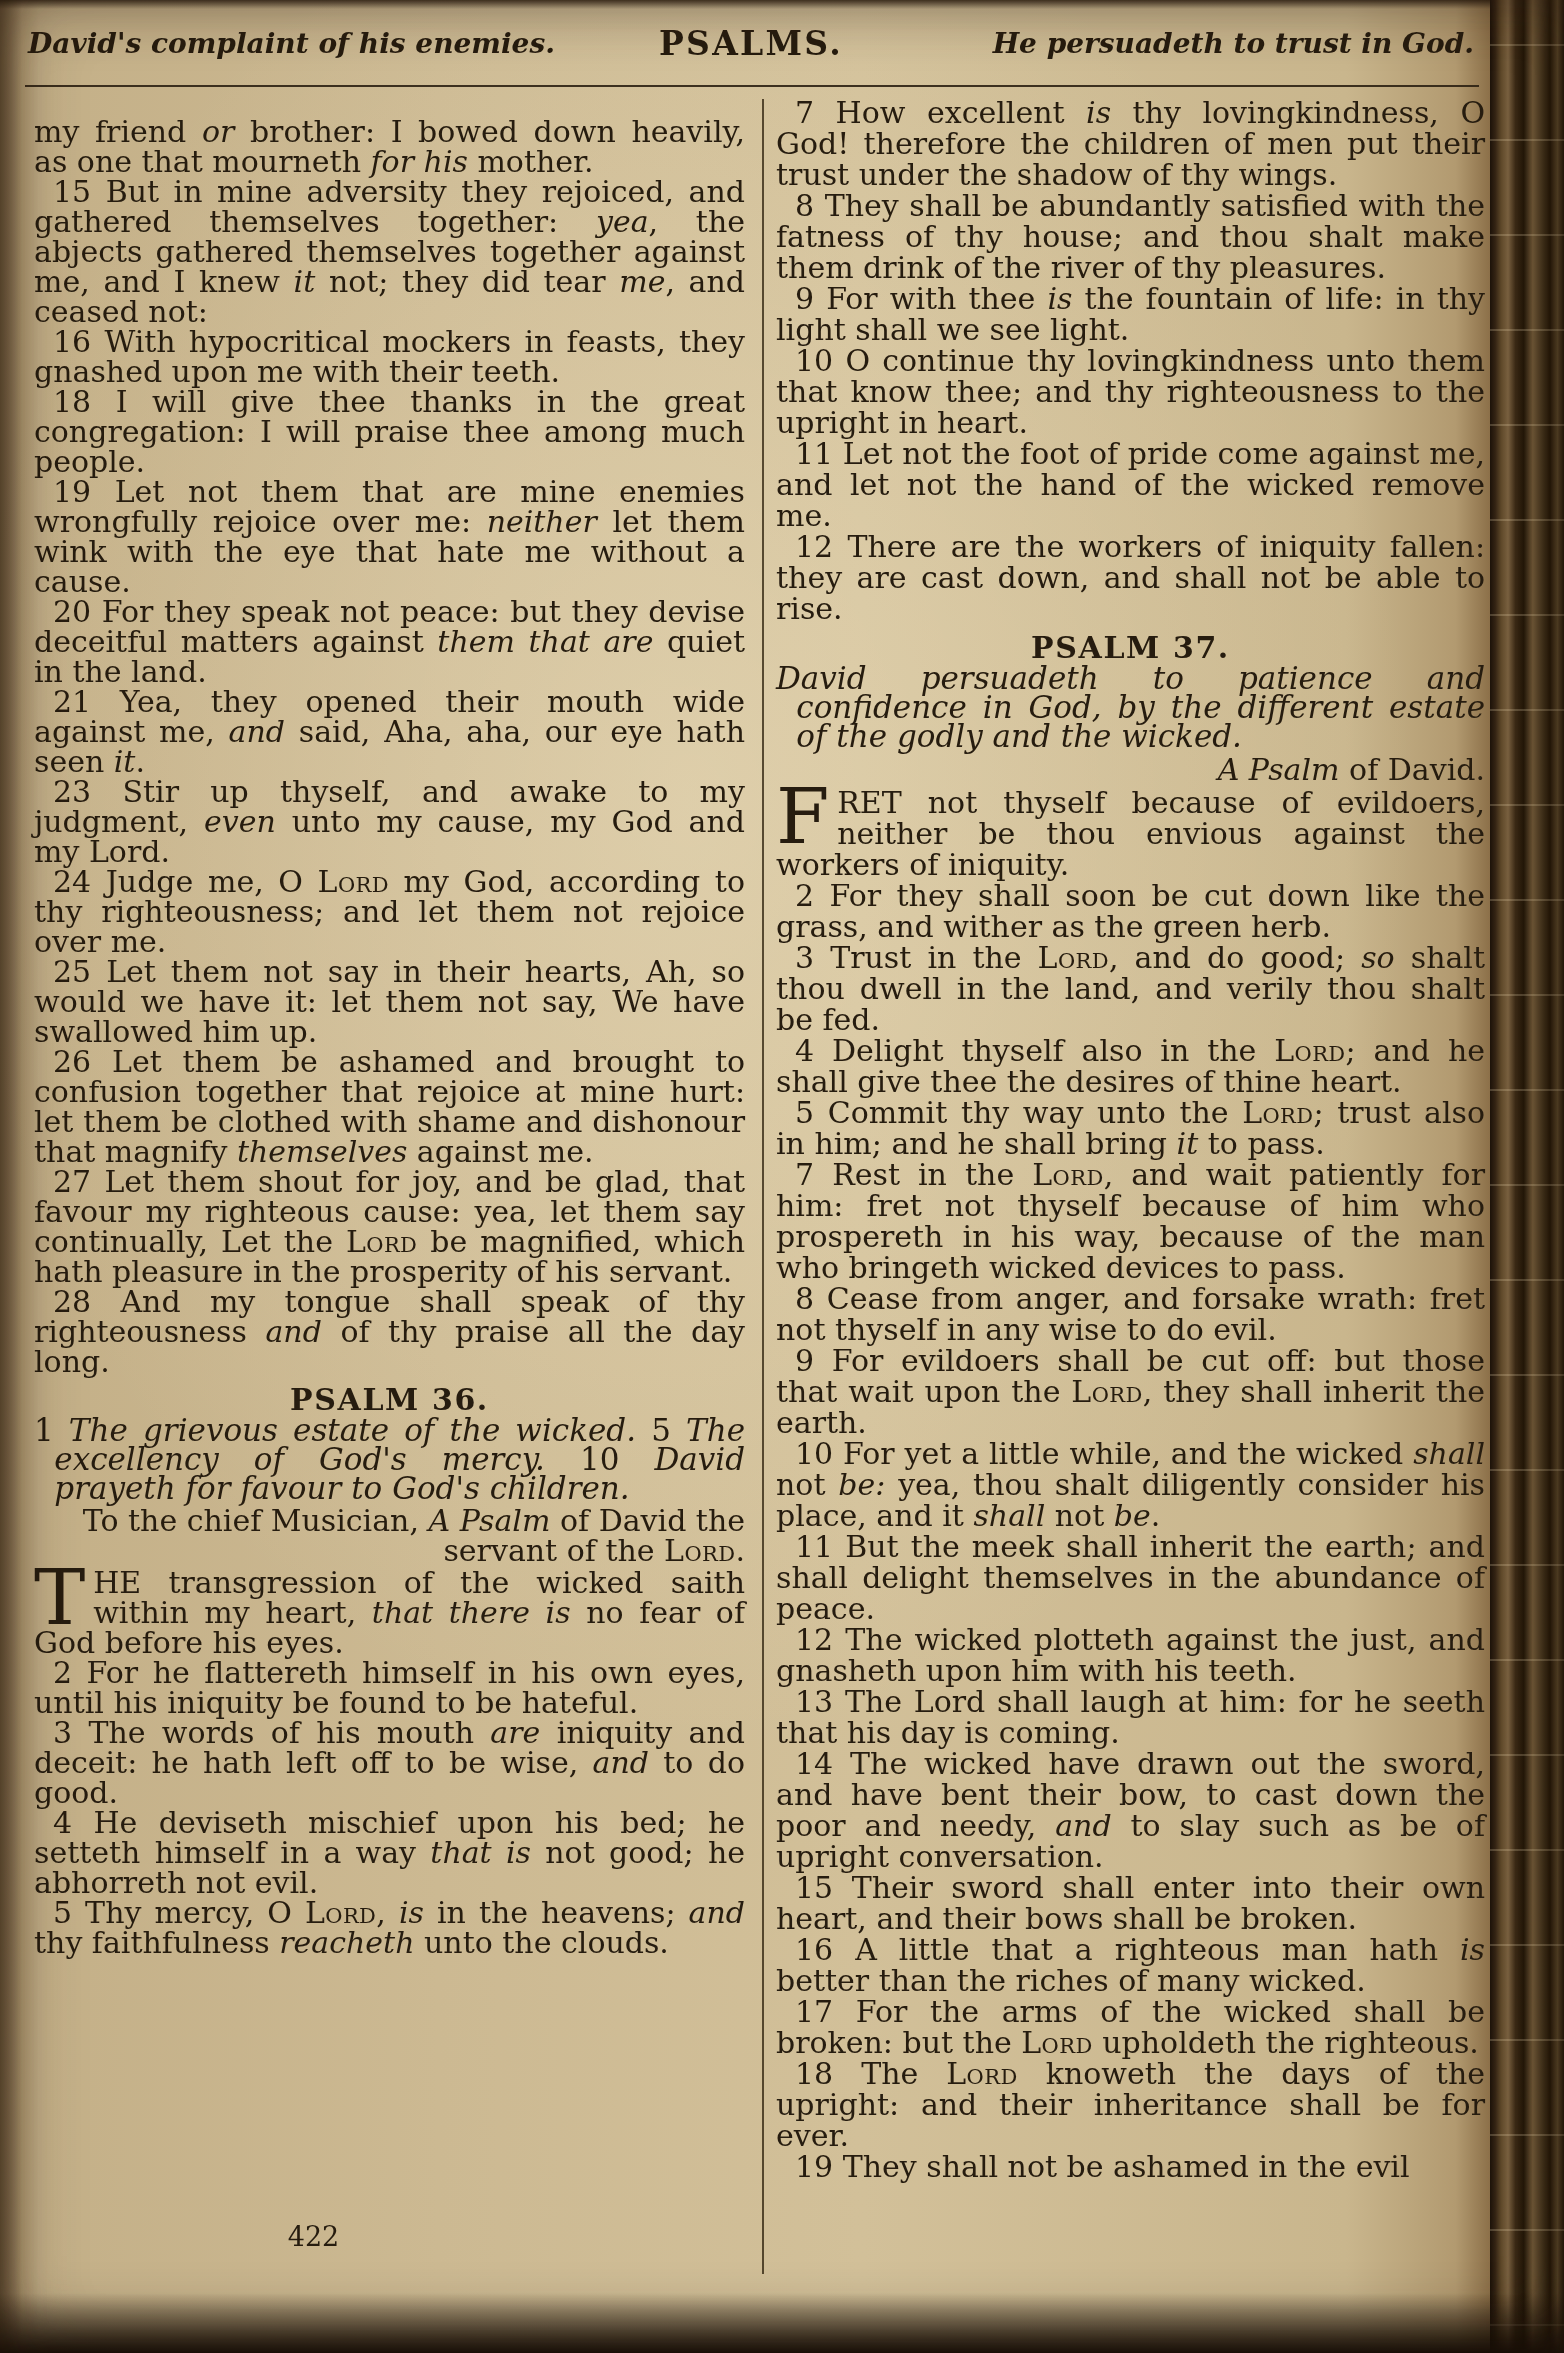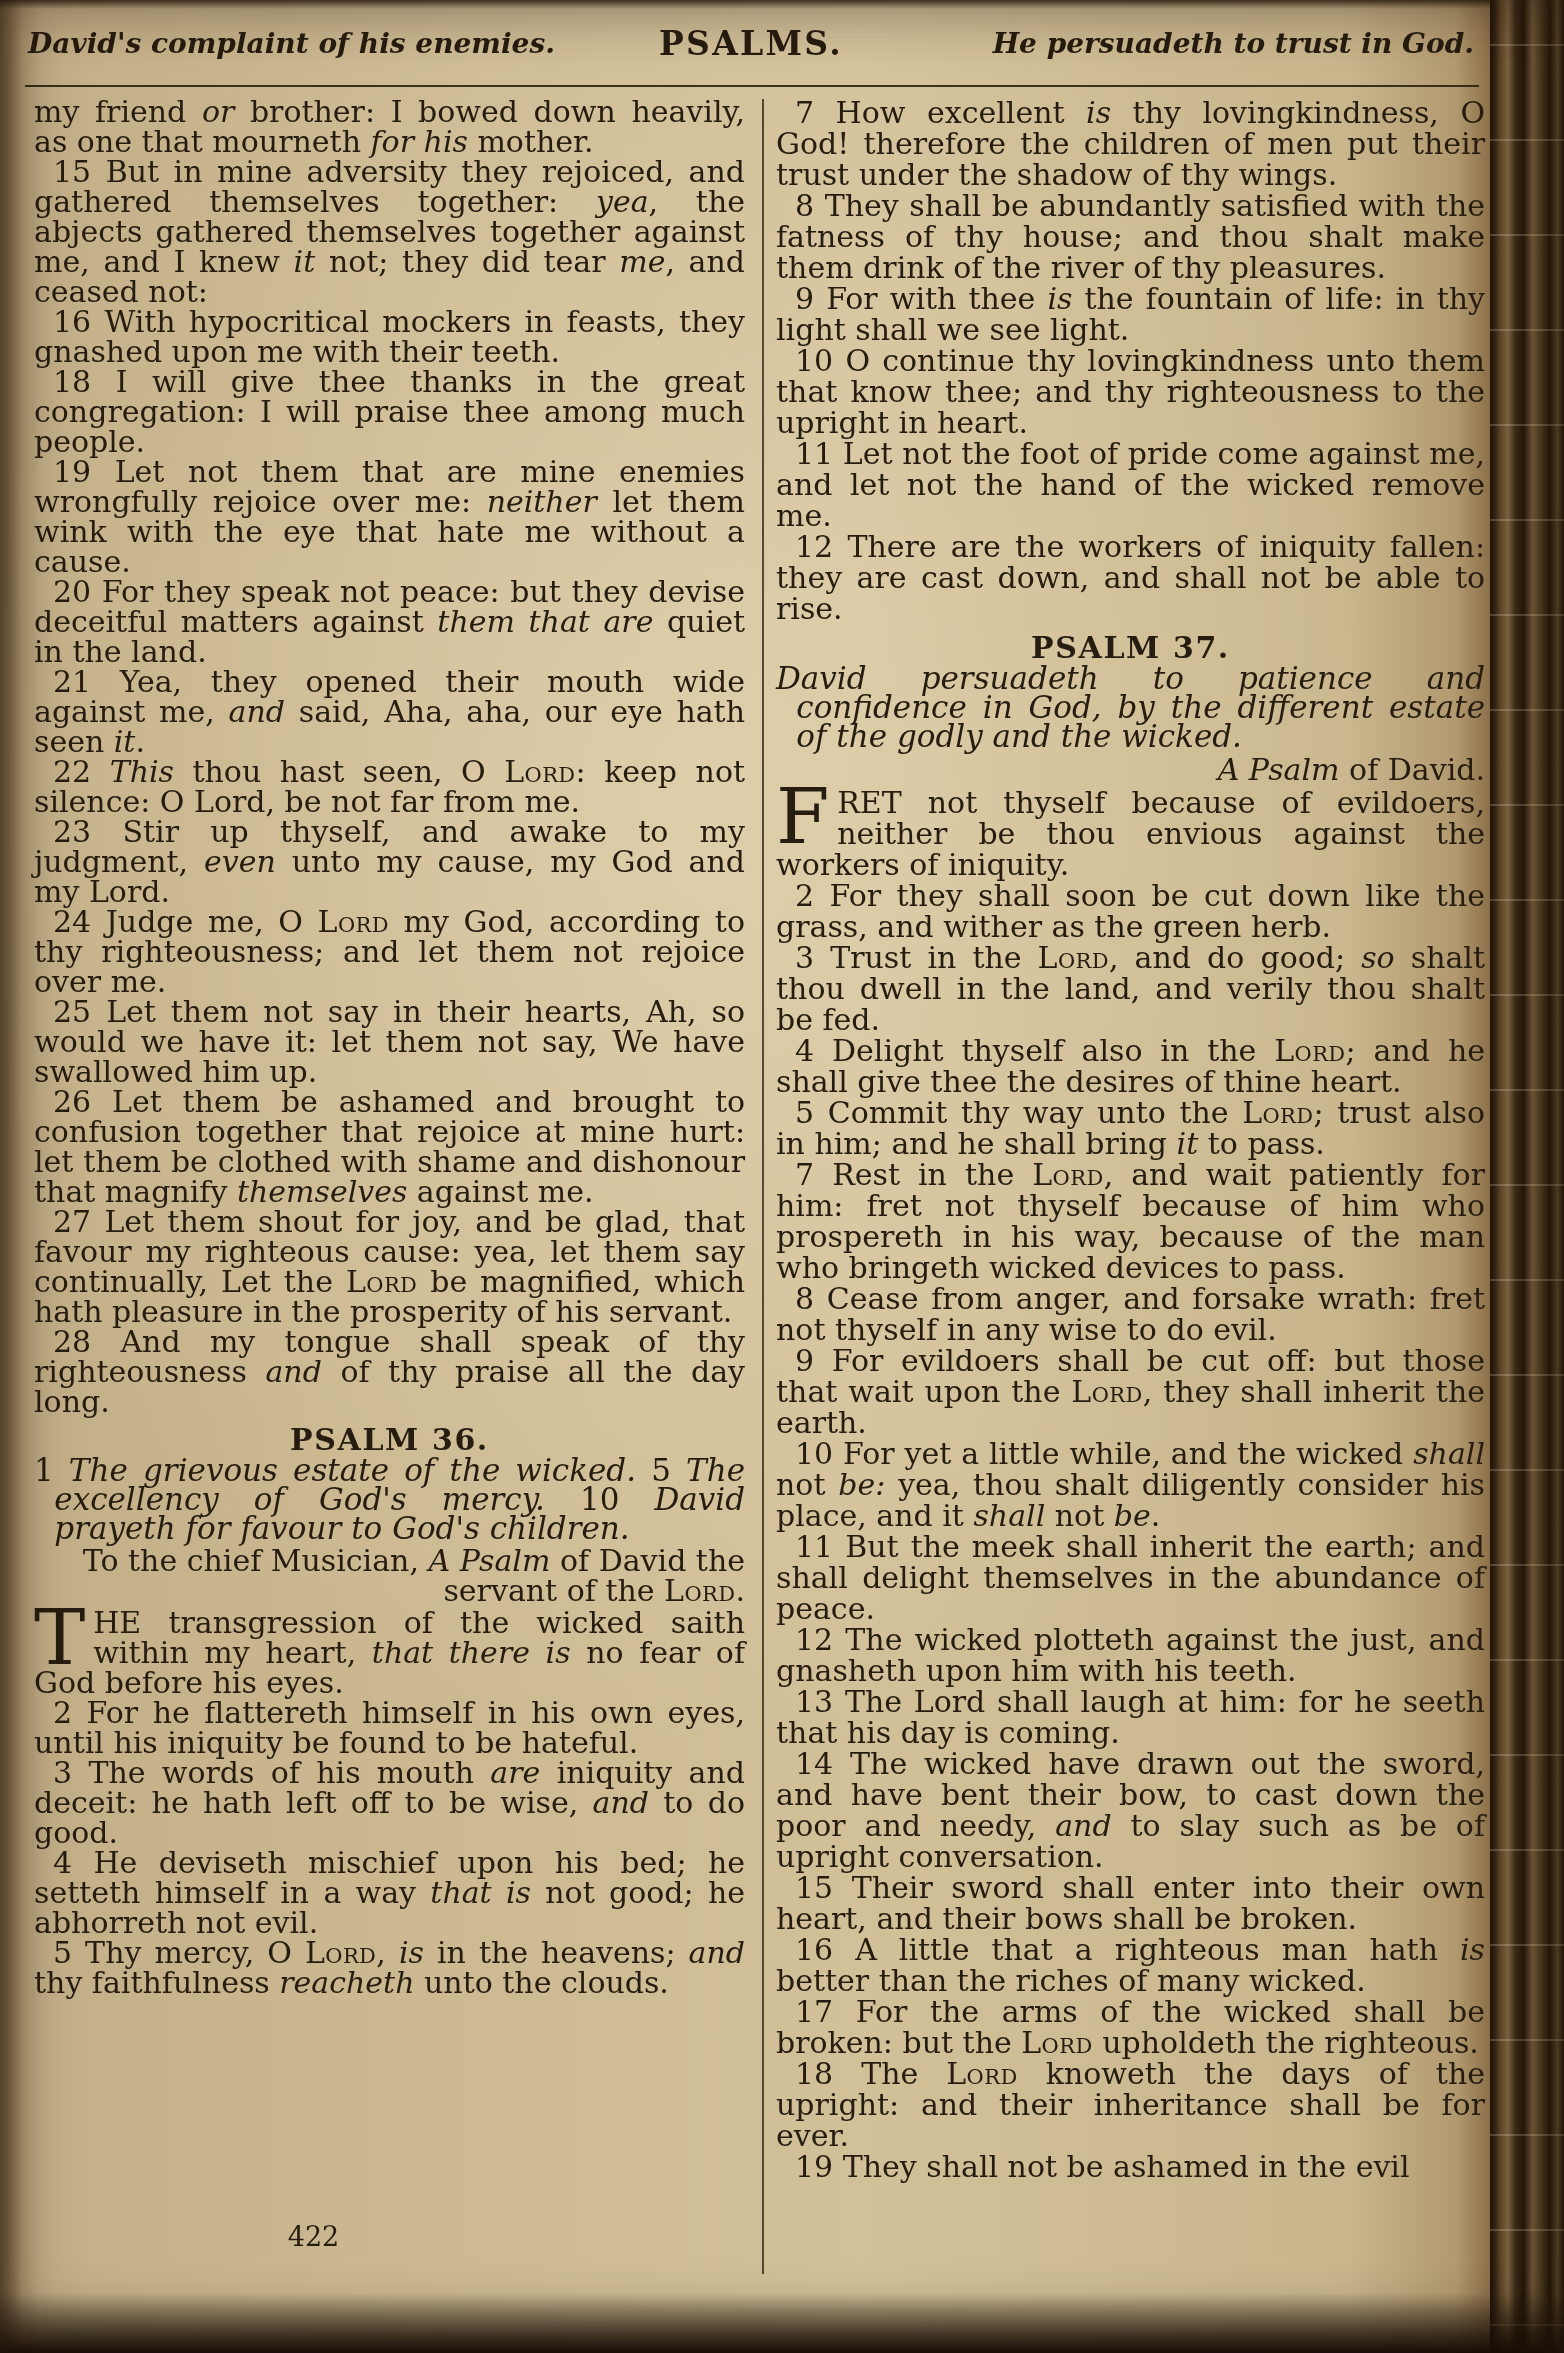--- a/index.html
+++ b/index.html
@@ -34,21 +34,21 @@
   .h-center{flex:0 0 auto;font-size:33px;font-weight:700;letter-spacing:2.3px;white-space:nowrap;padding:0 15.6px;}
   .h-right{flex:1;text-align:right;font-style:italic;font-weight:700;font-size:28px;}
   .header-rule{position:absolute;top:85px;left:25px;width:1454px;height:2.3px;background:#2b2012;opacity:0.9;}
   .divider{position:absolute;left:762px;top:99px;height:2175px;width:1.6px;background:#35281300;background:#352813;opacity:0.8;}
   
   .col{position:absolute;top:97px;font-size:30px;line-height:30px;text-align:justify;}
   .col-left{left:34px;width:711px;}
   .col-right{left:776px;width:709px;line-height:31px;}
   .blk{margin:0;}
   .verse{text-indent:19px;}
-  .noindent{text-indent:0;}
+  .noindent{text-indent:0;margin-top:20px;}
   .heading{margin:7.8px 0 1.6px;text-align:center;text-indent:0;font-size:30px;font-weight:700;letter-spacing:1.6px;}
   .summary{font-size:31px;line-height:29px;padding-left:20.3px;text-indent:-20.3px;margin:1.6px 0 3.1px;}
   .inscription{text-align:right;text-indent:0;margin:0 0 1.6px;}
   .dropcap{text-indent:0;}
   .dc{float:left;font-size:77px;line-height:60px;height:60px;padding:0 7.8px 0 0;}
   .sc{font-variant:small-caps;letter-spacing:0.4px;}
   .page-number{position:absolute;top:2221px;left:149px;width:329px;text-align:center;font-size:27px;}
 </style>
 </head>
 <body>
@@ -65,21 +65,20 @@
 
   <main>
     <section class="col col-left" id="col-left">
         <p class="blk verse noindent">my friend <i>or</i> brother: I bowed down heavily, as one that mourneth <i>for his</i> mother.</p>
         <p class="blk verse">15 But in mine adversity they rejoiced, and gathered themselves together: <i>yea</i>, the abjects gathered themselves together against me, and I knew <i>it</i> not; they did tear <i>me</i>, and ceased not:</p>
         <p class="blk verse">16 With hypocritical mockers in feasts, they gnashed upon me with their teeth.</p>
         <p class="blk verse">18 I will give thee thanks in the great congregation: I will praise thee among much people.</p>
         <p class="blk verse">19 Let not them that are mine enemies wrongfully rejoice over me: <i>neither</i> let them wink with the eye that hate me without a cause.</p>
         <p class="blk verse">20 For they speak not peace: but they devise deceitful matters against <i>them that are</i> quiet in the land.</p>
         <p class="blk verse">21 Yea, they opened their mouth wide against me, <i>and</i> said, Aha, aha, our eye hath seen <i>it</i>.</p>
-        <p class="blk verse">22 <i>This</i> thou hast seen, O <span class="sc">Lord</span>: keep not silence: O Lord, be not far from me.</p>
         <p class="blk verse">23 Stir up thyself, and awake to my judgment, <i>even</i> unto my cause, my God and my Lord.</p>
         <p class="blk verse">24 Judge me, O <span class="sc">Lord</span> my God, according to thy righteousness; and let them not rejoice over me.</p>
         <p class="blk verse">25 Let them not say in their hearts, Ah, so would we have it: let them not say, We have swallowed him up.</p>
         <p class="blk verse">26 Let them be ashamed and brought to confusion together that rejoice at mine hurt: let them be clothed with shame and dishonour that magnify <i>themselves</i> against me.</p>
         <p class="blk verse">27 Let them shout for joy, and be glad, that favour my righteous cause: yea, let them say continually, Let the <span class="sc">Lord</span> be magnified, which hath pleasure in the prosperity of his servant.</p>
         <p class="blk verse">28 And my tongue shall speak of thy righteousness <i>and</i> of thy praise all the day long.</p>
         <p class="blk heading">PSALM 36.</p>
         <p class="blk summary">1 <i>The grievous estate of the wicked.</i> 5 <i>The excellency of God's mercy.</i> 10 <i>David prayeth for favour to God's children.</i></p>
         <p class="blk inscription">To the chief Musician, <i>A Psalm</i> of David the servant of the <span class="sc">Lord</span>.</p>
         <p class="blk dropcap"><span class="dc">T</span>HE transgression of the wicked saith within my heart, <i>that there is</i> no fear of God before his eyes.</p>

